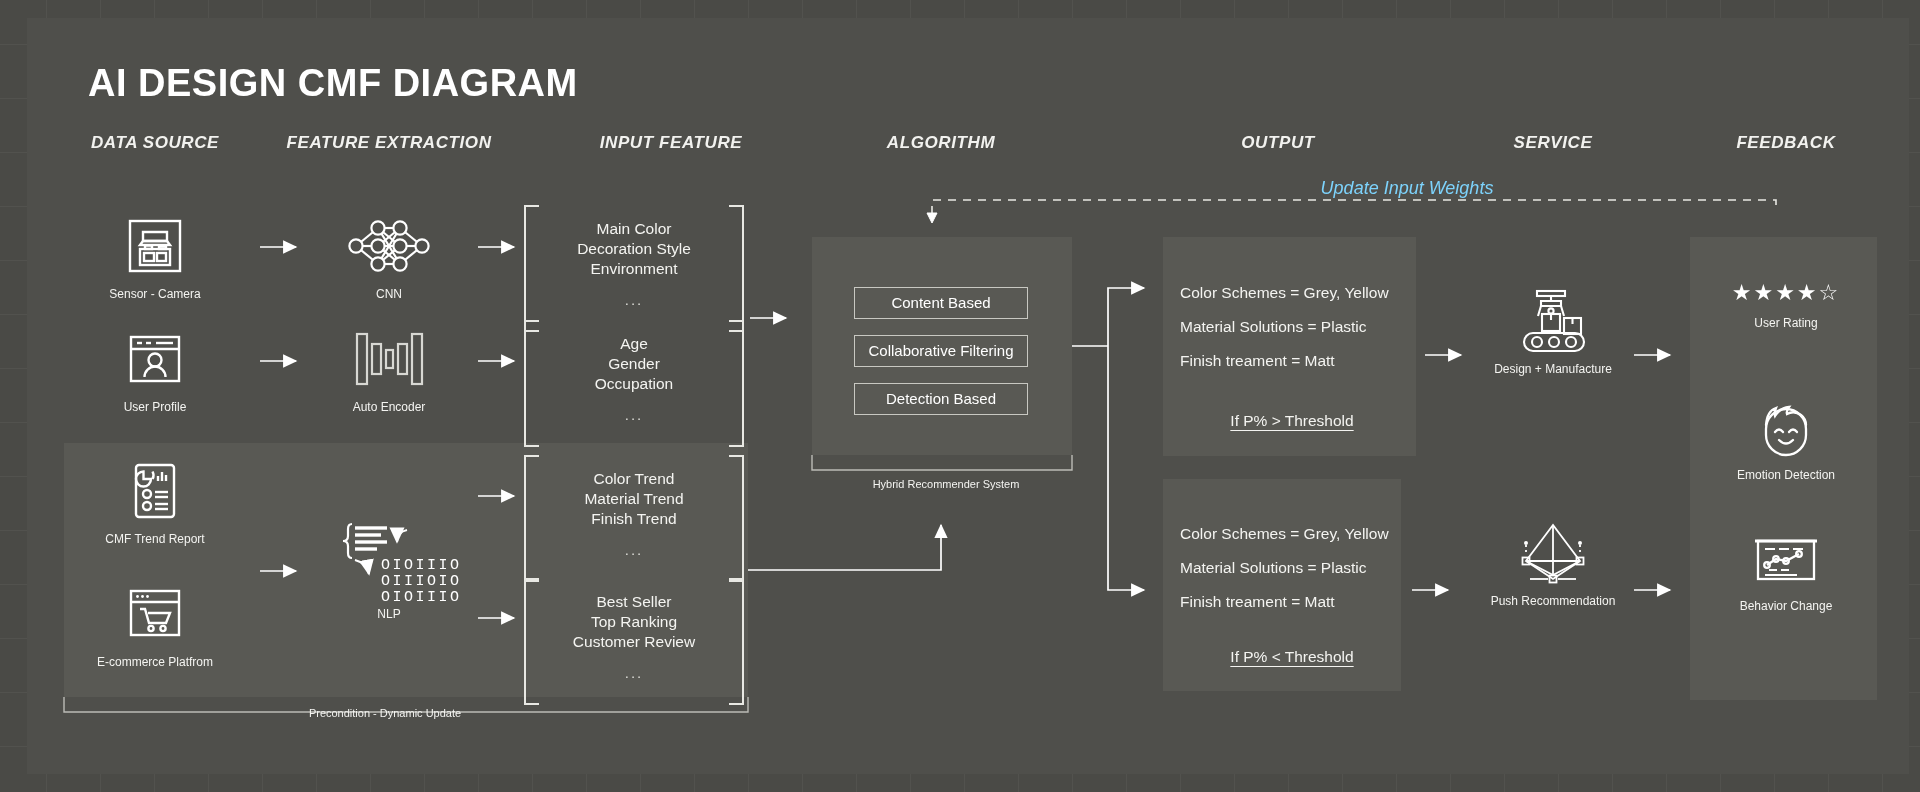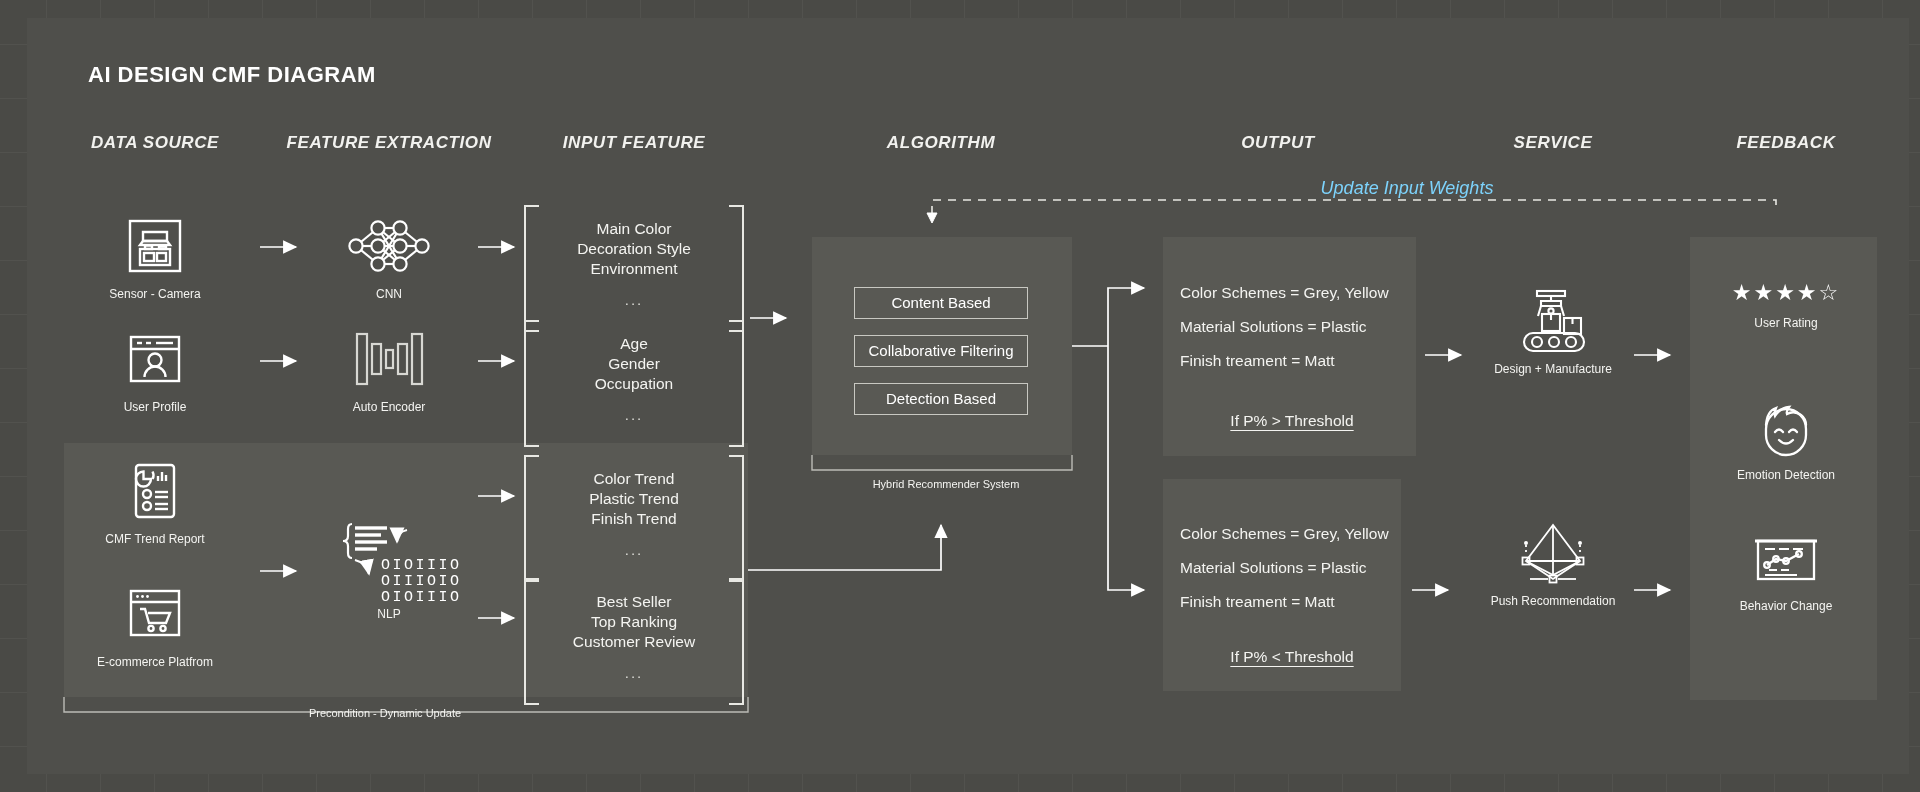--- a/index.html
+++ b/index.html
@@ -25,21 +25,21 @@
 
   
   #frame{
     position:absolute;left:27px;top:18px;width:1882px;height:756px;
     background:#4f4f4b;
   }
 
   
   #title{
     position:absolute;left:88px;top:62px;
-    font-size:22px;font-weight:bold;letter-spacing:.5px;
+    font-size:38px;font-weight:bold;letter-spacing:.5px;
     color:#ffffff;
   }
 
   
   .col-head{
     position:absolute;top:133px;
     font-size:17px;font-style:italic;font-weight:bold;
     letter-spacing:.6px;color:#f2f2ef;
     transform:translateX(-50%);
     white-space:nowrap;
@@ -96,21 +96,21 @@
 <div class="panel" style="left:64px;top:443px;width:684px;height:254px;"></div>
 <div class="panel" style="left:812px;top:237px;width:260px;height:218px;"></div>
 <div class="panel" style="left:1163px;top:237px;width:253px;height:219px;"></div>
 <div class="panel" style="left:1163px;top:479px;width:238px;height:212px;"></div>
 <div class="panel" style="left:1690px;top:237px;width:187px;height:463px;"></div>
 
 <div id="title">AI DESIGN CMF DIAGRAM</div>
 
 <div class="col-head" style="left:155px">DATA SOURCE</div>
 <div class="col-head" style="left:389px">FEATURE EXTRACTION</div>
-<div class="col-head" style="left:634px">INPUT FEATURE</div>
+<div class="col-head" style="left:671px">INPUT FEATURE</div>
 <div class="col-head" style="left:941px">ALGORITHM</div>
 <div class="col-head" style="left:1278px">OUTPUT</div>
 <div class="col-head" style="left:1553px">SERVICE</div>
 <div class="col-head" style="left:1786px">FEEDBACK</div>
 
 <svg id="canvas">
   <defs>
     <marker id="ah" markerWidth="9" markerHeight="9" refX="7.6" refY="4.5" orient="auto">
       <path d="M0,0.6 L8.4,4.5 L0,8.4 z" fill="#ffffff"></path>
     </marker>
@@ -318,21 +318,21 @@
   <div class="line">Age</div>
   <div class="line">Gender</div>
   <div class="line">Occupation</div>
   <div class="dots">...</div>
 </div>
 
 <div class="feat" style="left:634px;top:455px;">
   <div class="brk l"></div>
   <div class="brk r"></div>
   <div class="line">Color Trend</div>
-  <div class="line">Plastic Trend</div>
+  <div class="line">Material Trend</div>
   <div class="line">Finish Trend</div>
   <div class="dots">...</div>
 </div>
 
 <div class="feat" style="left:634px;top:578px;">
   <div class="brk l"></div>
   <div class="brk r"></div>
   <div class="line">Best Seller</div>
   <div class="line">Top Ranking</div>
   <div class="line">Customer Review</div>

